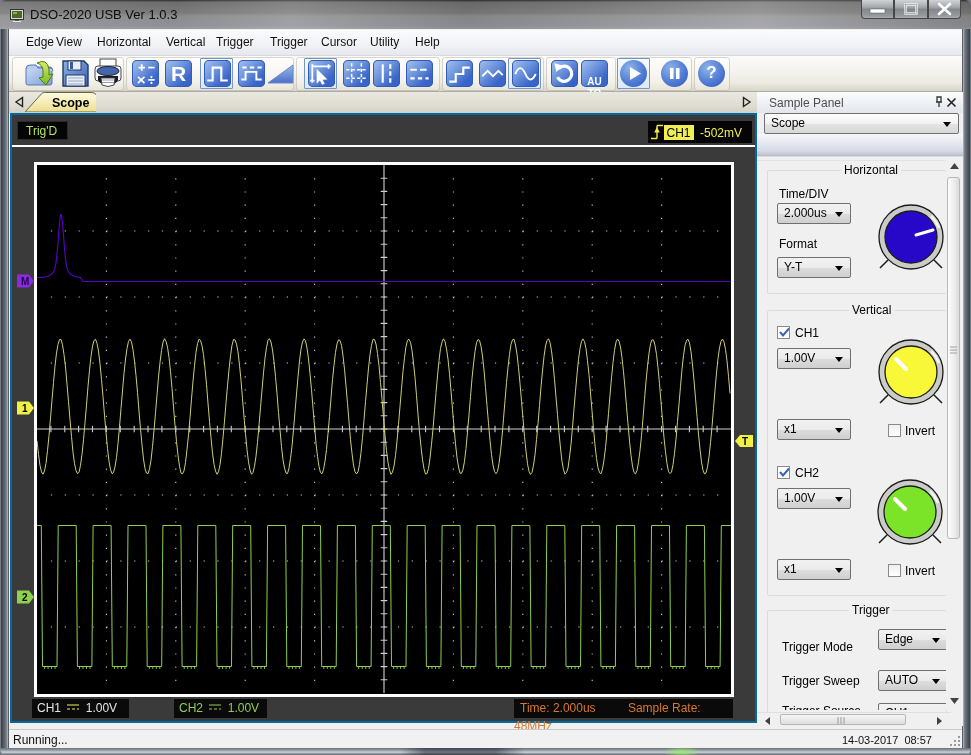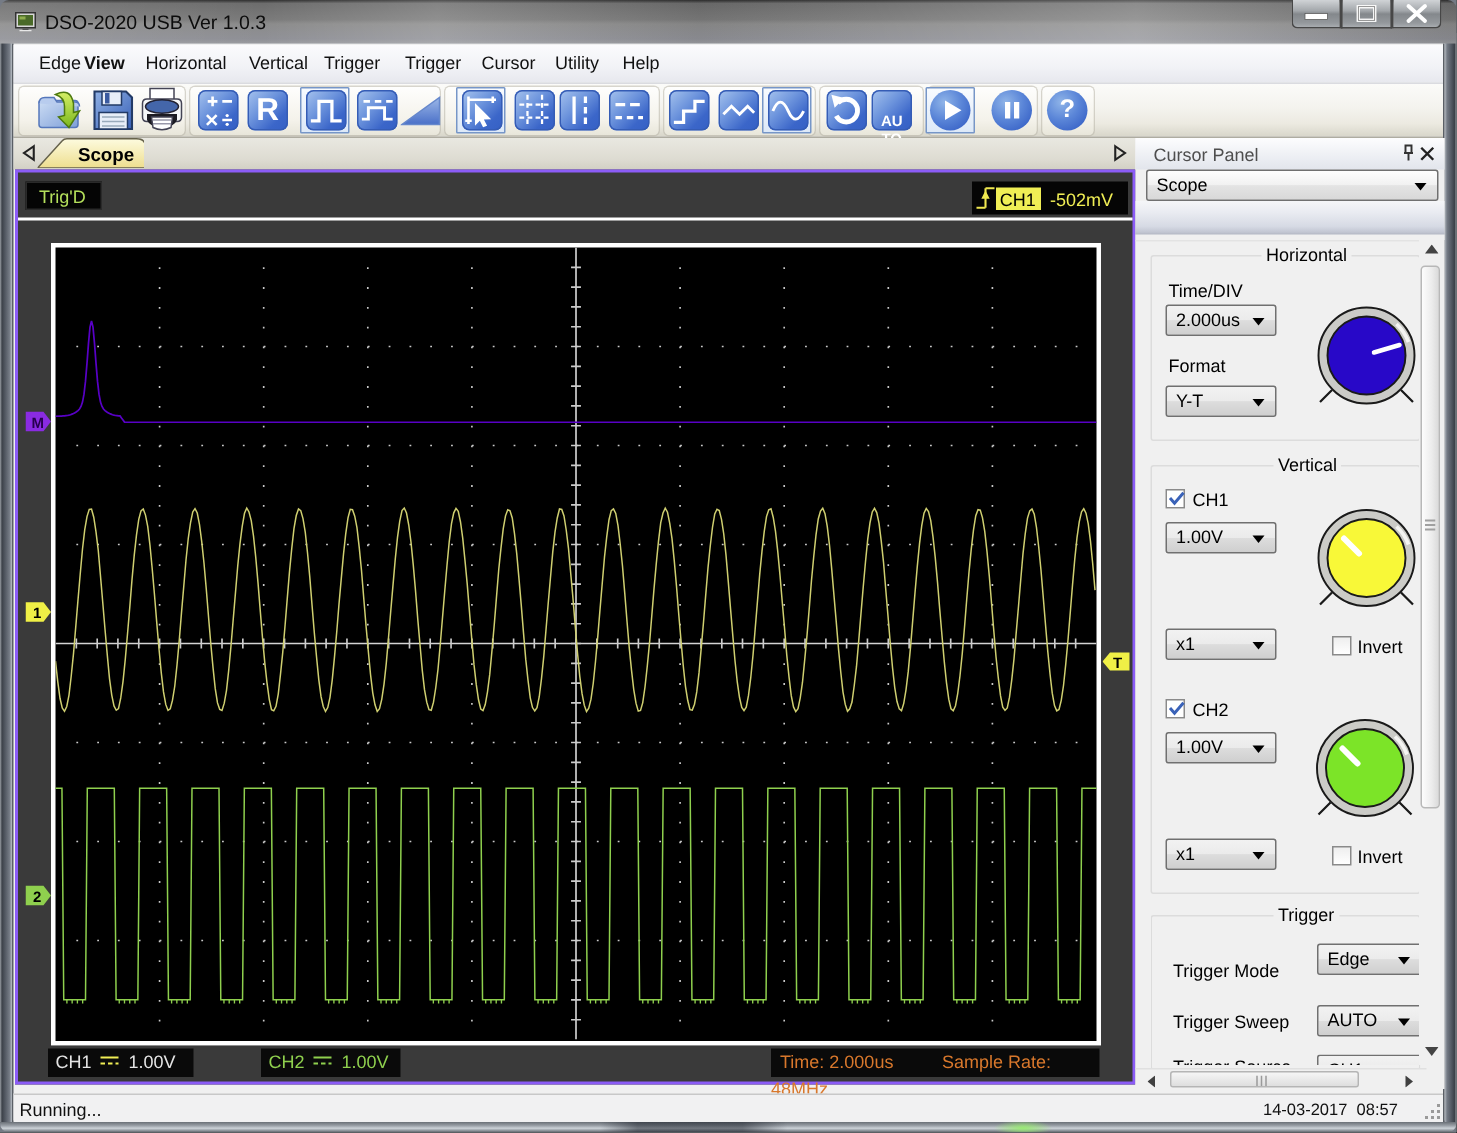--- a/index.html
+++ b/index.html
@@ -51,21 +51,21 @@
 .circ { position:absolute; width:27px; height:27px; border-radius:50%;
   background:radial-gradient(circle at 35% 30%,#8fb4e8 0%,#5b86d8 45%,#2b55c0 100%); }
 
 
 #tabrow { left:9px; top:92px; width:748px; height:21px;
   background:linear-gradient(180deg,#e9e8e1 0%,#dddbd1 70%,#d2d0c4 100%); }
 #tab { position:absolute; left:26px; top:1px; width:71px; height:20px; }
 
 
 #scopepanel { left:10px; top:113px; width:747px; height:610px;
-  background:#3a3a3a; border:2px solid #8b5cf6; }
+  background:#3a3a3a; border:2px solid #0369a1; }
 #trigd { position:absolute; left:5px; top:6px; width:51px; height:19px; background:#050505; border:1px solid #2a2a2a;
   color:#b5e05c; font-size:12px; line-height:18px; padding-left:8px; }
 #trigbox { position:absolute; left:636px; top:6px; width:104px; height:22px; background:#050505; }
 #whiteline { position:absolute; left:0px; top:29.5px; width:743px; height:2px; background:#fff; }
 #plot { position:absolute; left:22px; top:47px; width:700px; height:534.5px; border:3px solid #fff; background:#000; }
 
 
 .chlabel { position:absolute; height:19px; background:#0a0a0a; font-size:12px; line-height:18px; }
 
 
@@ -128,21 +128,21 @@
       <svg width="31" height="17">
         <path d="M10,4 L21,14 M21,4 L10,14" stroke="#fff" stroke-width="2.6" stroke-linecap="round"></path>
       </svg>
     </div>
 </div>
 
 <div class="abs" id="client"></div>
 
 <div class="abs" id="menubar"></div>
 <div class="menuitem" style="left:26px;top:35px;">Edge</div>
-<div class="menuitem" style="left:56px;top:35px;font-weight:bold;">View</div>
+<div class="menuitem" style="left:56px;top:35px;">View</div>
 <div class="menuitem" style="left:97px;top:35px;">Horizontal</div>
 <div class="menuitem" style="left:166px;top:35px;">Vertical</div>
 <div class="menuitem" style="left:216px;top:35px;">Trigger</div>
 <div class="menuitem" style="left:270px;top:35px;">Trigger</div>
 <div class="menuitem" style="left:321px;top:35px;">Cursor</div>
 <div class="menuitem" style="left:370px;top:35px;">Utility</div>
 <div class="menuitem" style="left:415px;top:35px;">Help</div>
 
 <div class="abs" id="toolbar">
 <div class="tbgroup" style="left:4px;width:110px;"></div>
@@ -372,21 +372,21 @@
     <span>1.00V</span>
   </div>
   <div class="chlabel" style="left:502px;top:584px;width:219px;color:#d9782c;">
     <span style="margin-left:6px;">Time: 2.000us</span>
     <span style="margin-left:29px;">Sample Rate: 48MHz</span>
   </div>
 </div>
 
 <div class="abs" id="cpanel">
     <div id="cphead">
-      <span style="position:absolute;left:12px;top:4px;">Cursor Panel</span>
+      <span style="position:absolute;left:12px;top:4px;">Sample Panel</span>
   <svg style="position:absolute;left:176px;top:4px;" width="12" height="12">
         <path d="M4,1 h4 v5 h-4 z M3,6 h6 M6,6 v5" stroke="#333" stroke-width="1.3" fill="none"></path>
       </svg>
   <svg style="position:absolute;left:189px;top:5px;" width="11" height="11">
         <path d="M1.5,1.5 L9.5,9.5 M9.5,1.5 L1.5,9.5" stroke="#222" stroke-width="1.6"></path>
       </svg>
 </div>
 <div class="combo" id="cpcombo" style="background:linear-gradient(180deg,#fefefe,#f1f1f1 50%,#e4e4e4 51%,#d8d8d8);">Scope</div>
 <div id="cpgap"></div>
 <div id="cpbody">

